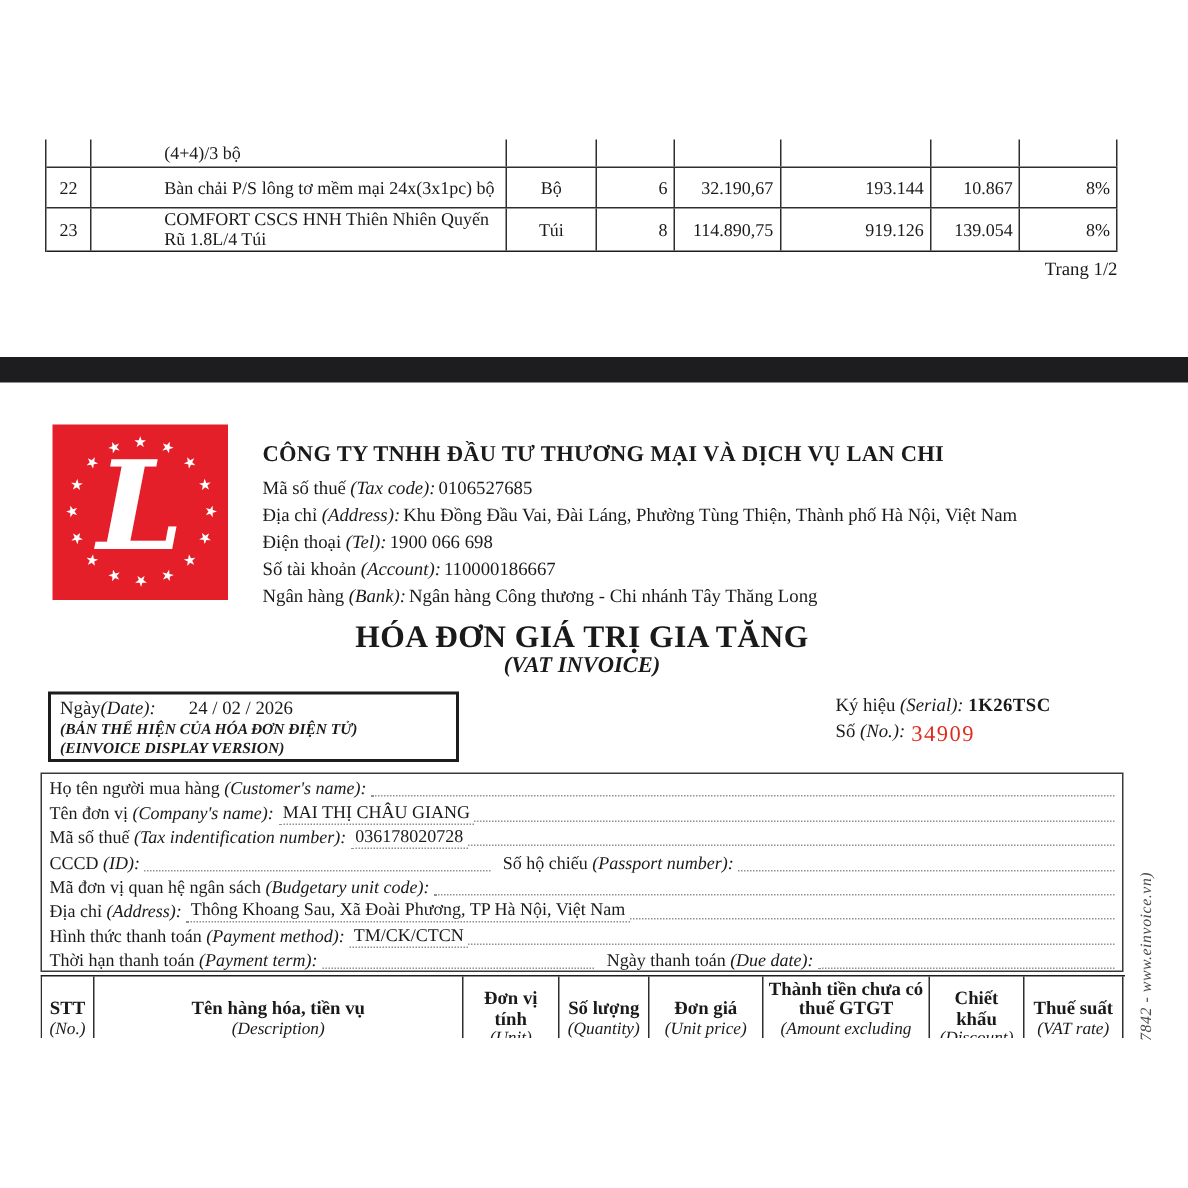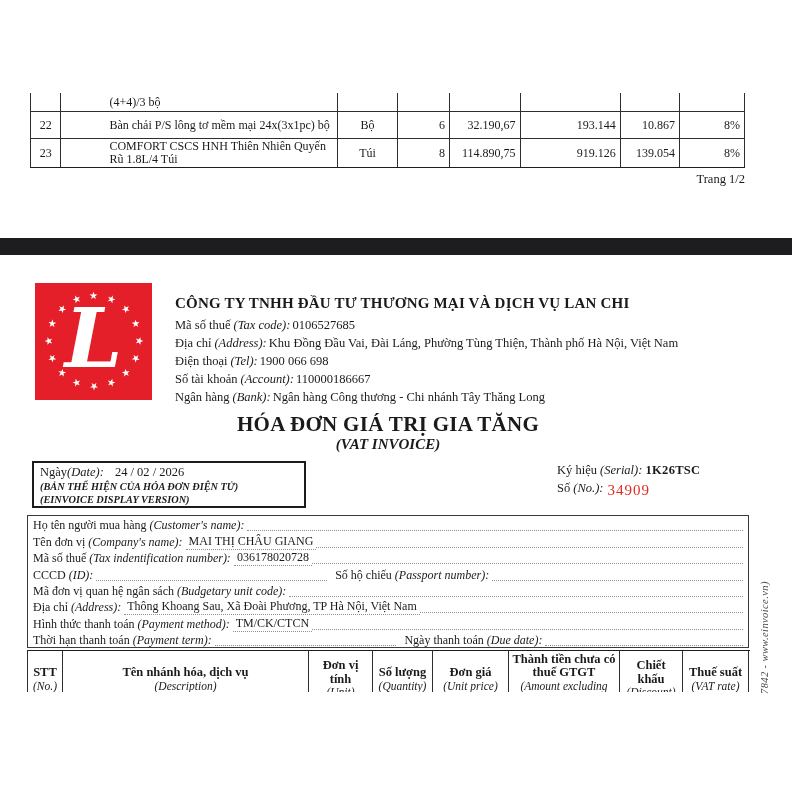--- a/index.html
+++ b/index.html
@@ -47,21 +47,21 @@
   .info-line i  { margin-right:2px; }
   
   .inv-title { position:absolute; left:27px; top:412px; width:722px; text-align:center;
                font-size:21px; font-weight:bold; letter-spacing:0.3px; }
   .inv-subtitle { position:absolute; left:27px; top:436px; width:722px; text-align:center;
                font-size:15px; font-weight:bold; font-style:italic; }
   
   .date-box { position:absolute; left:32px; top:461px; width:274px; height:47px;
               border:2px solid #1c1c1c; padding:2px 6px; }
   .date-line { font-size:12.5px; margin-bottom:1px; }
-  .date-line .val { margin-left:11px; }
+  .date-line .val { margin-left:22px; }
   .disp-note { font-size:10.3px; font-style:italic; font-weight:bold; line-height:12.5px; }
   .serial-block { position:absolute; left:557px; top:462px; width:200px; }
   .serial-line { font-size:12.5px; line-height:17px; }
   .serial-line b { letter-spacing:0.3px; }
   .no-line { font-size:12.5px; margin-top:1px; }
   .no-value { color:var(--accent-red,#e02b20); font-size:15px; line-height:20px; margin-left:4px;
               letter-spacing:1px; vertical-align:-3px; display:inline-block; }
   
   .cust-box { position:absolute; left:27px; top:515px; width:722px; height:133px;
               border:1px solid #3a3a3a; padding:1px 5px 0 5px; }
@@ -240,21 +240,21 @@
     </div>
   </div>
 
   <div class="bh-clip">
     <div class="bh-row">
       <div class="bh-cell bh1">
         <div class="vi">STT</div>
         <div class="en">(No.)</div>
       </div>
       <div class="bh-cell bh2">
-        <div class="vi">Tên nhánh hóa, dịch vụ</div>
+        <div class="vi">Tên hàng hóa, tiền vụ</div>
         <div class="en">(Description)</div>
       </div>
       <div class="bh-cell bh3">
         <div class="vi">Đơn vị tính</div>
         <div class="en">(Unit)</div>
       </div>
       <div class="bh-cell bh4">
         <div class="vi">Số lượng</div>
         <div class="en">(Quantity)</div>
       </div>

